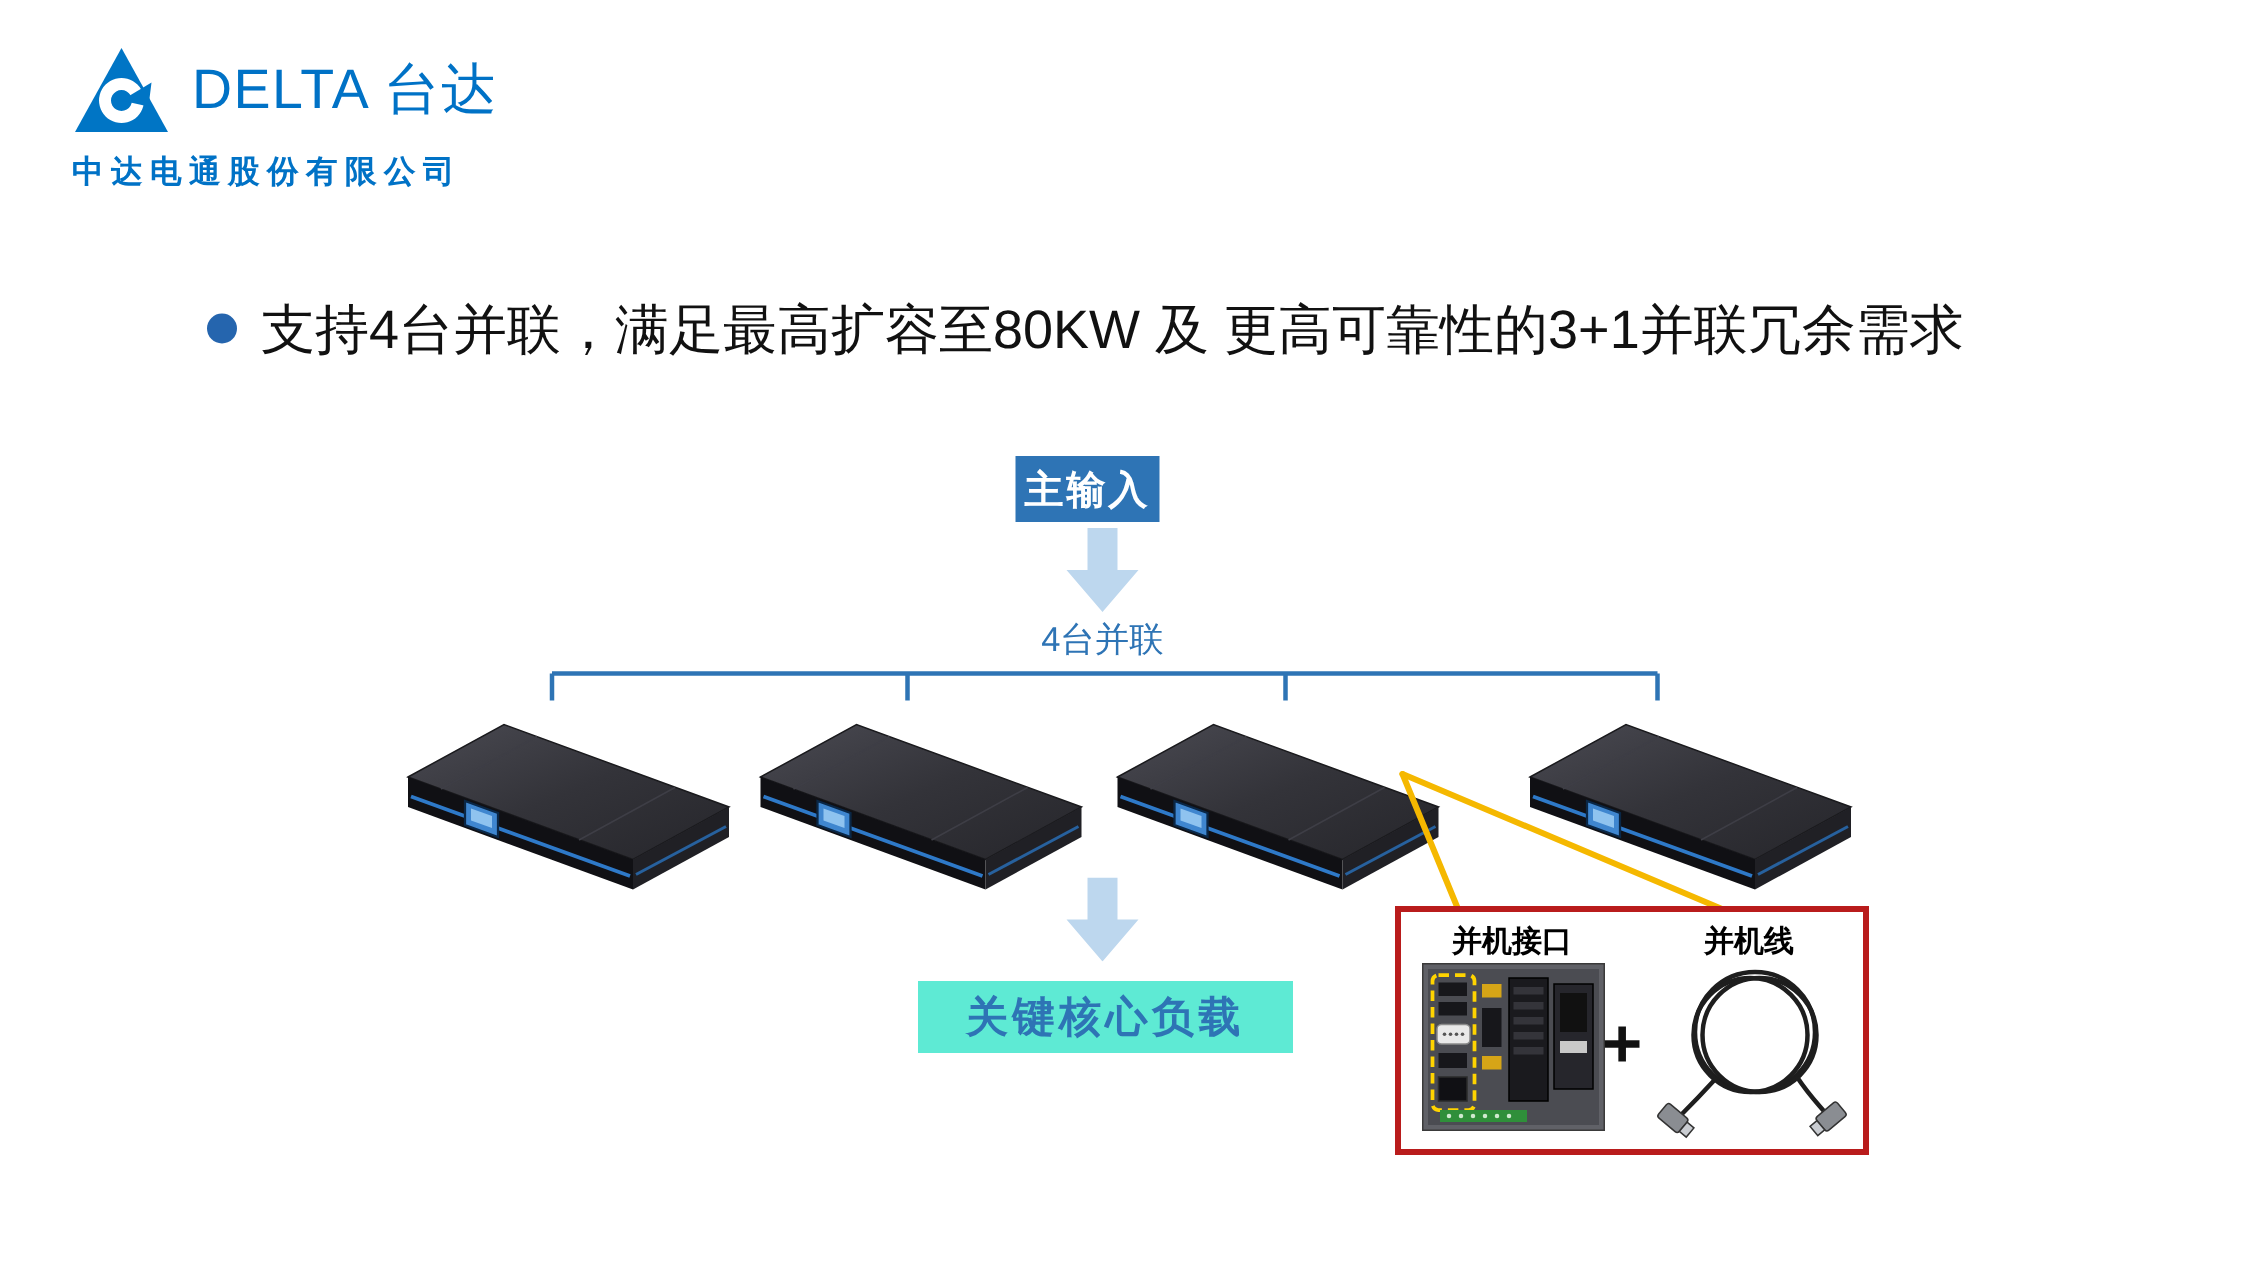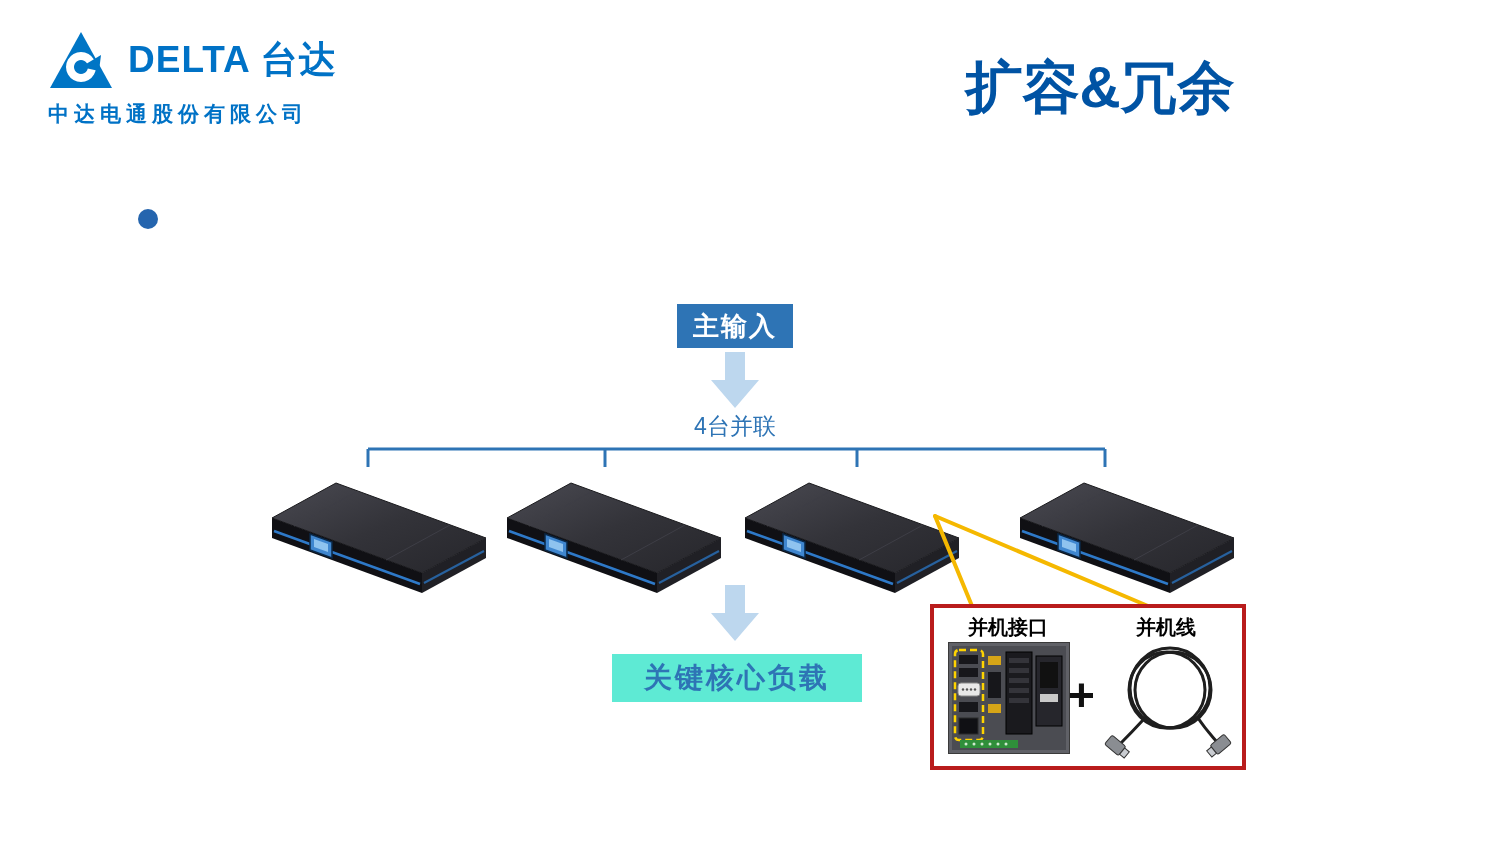--- a/index.html
+++ b/index.html
@@ -2,35 +2,35 @@
 <html><head>
 <meta charset="utf-8">
 <style>
   * { margin:0; padding:0; box-sizing:border-box; }
   body { font-family:"Liberation Sans","DejaVu Sans",sans-serif; background:#ffffff; }
   .slide { position:relative; width:1500px; height:844px; background:#ffffff; overflow:hidden; }
 
   
   .logo { position:absolute; left:48px; top:30px; display:flex; align-items:center; gap:14px; }
   .logo-icon { width:66px; height:60px; }
-  .brand-text { font-size:37px; font-weight:700; color:#0072C6; letter-spacing:1px; white-space:nowrap; }
+  .brand-text { font-size:37px; font-weight:400; color:#0072C6; letter-spacing:1px; white-space:nowrap; }
   .company { position:absolute; left:48px; top:100px; font-size:21px; font-weight:700; color:#0072C6;
              letter-spacing:5px; white-space:nowrap; }
   .title { position:absolute; left:920px; top:50px; width:360px; text-align:center;
            font-size:57px; font-weight:900; color:#0053A4; white-space:nowrap; }
 
   
   .bullet { position:absolute; display:flex; align-items:flex-start; gap:16px; }
   .b1 { left:138px; top:198px; width:1320px; }
   .b2 { left:138px; top:268px; width:900px; }
   .dot { width:20px; height:20px; border-radius:50%; background:#2565AE; flex:0 0 auto; margin-top:11px; }
   .btext { font-size:36px; color:#111111; line-height:1.2; white-space:nowrap; }
 
   
-  .mainput { position:absolute; left:677px; top:304px; width:116px; height:44px; background:#2E74B5;
+  .mainput { position:absolute; left:677px; top:304px; width:96px; height:44px; background:#2E74B5;
              color:#ffffff; font-size:26px; font-weight:700; letter-spacing:2px;
              display:flex; align-items:center; justify-content:center; }
   .arrow { position:absolute; width:52px; height:56px; }
   .a1 { left:709px; top:352px; }
   .a2 { left:709px; top:585px; }
   .plabel { position:absolute; left:660px; top:411px; width:150px; text-align:center;
             font-size:23px; font-weight:400; color:#2E74B5; }
   .bracket { position:absolute; left:360px; top:446px; width:760px; height:24px; }
   .ups { position:absolute; width:222px; height:115px; }
   .u1 { left:268px; top:480px; } .u2 { left:503px; top:480px; }
@@ -58,24 +58,24 @@
   <div class="logo">
     <svg class="logo-icon" viewBox="0 0 66 60" aria-hidden="true">
       <polygon points="33,2 64,58 2,58" fill="#0075C5"></polygon>
       <path fill="#ffffff" fill-rule="evenodd" d="M33,22 a15,15 0 1 0 0.02,0 Z M33,30 a7,7 0 1 1 -0.02,0 Z"></path>
       <polygon points="33,37 53,25 51,41" fill="#0075C5"></polygon>
     </svg>
     <div class="brand-text">DELTA 台达</div>
   </div>
   <div class="company">中达电通股份有限公司</div>
 
-  <h1 class="title">扩容&amp;冗余</h1>
 
   <div class="bullet b1">
     <span class="dot"></span>
+    <span class="btext">支持4台并联，满足最高扩容至80KW 及 更高可靠性的3+1并联冗余需求</span>
   </div>
 
   <div class="mainput">主输入</div>
 
   <svg class="arrow a1" viewBox="0 0 52 56" aria-hidden="true">
     <polygon points="16,0 36,0 36,28 50,28 26,56 2,28 16,28" fill="#BDD7EE"></polygon>
   </svg>
 
   <div class="plabel">4台并联</div>
 

